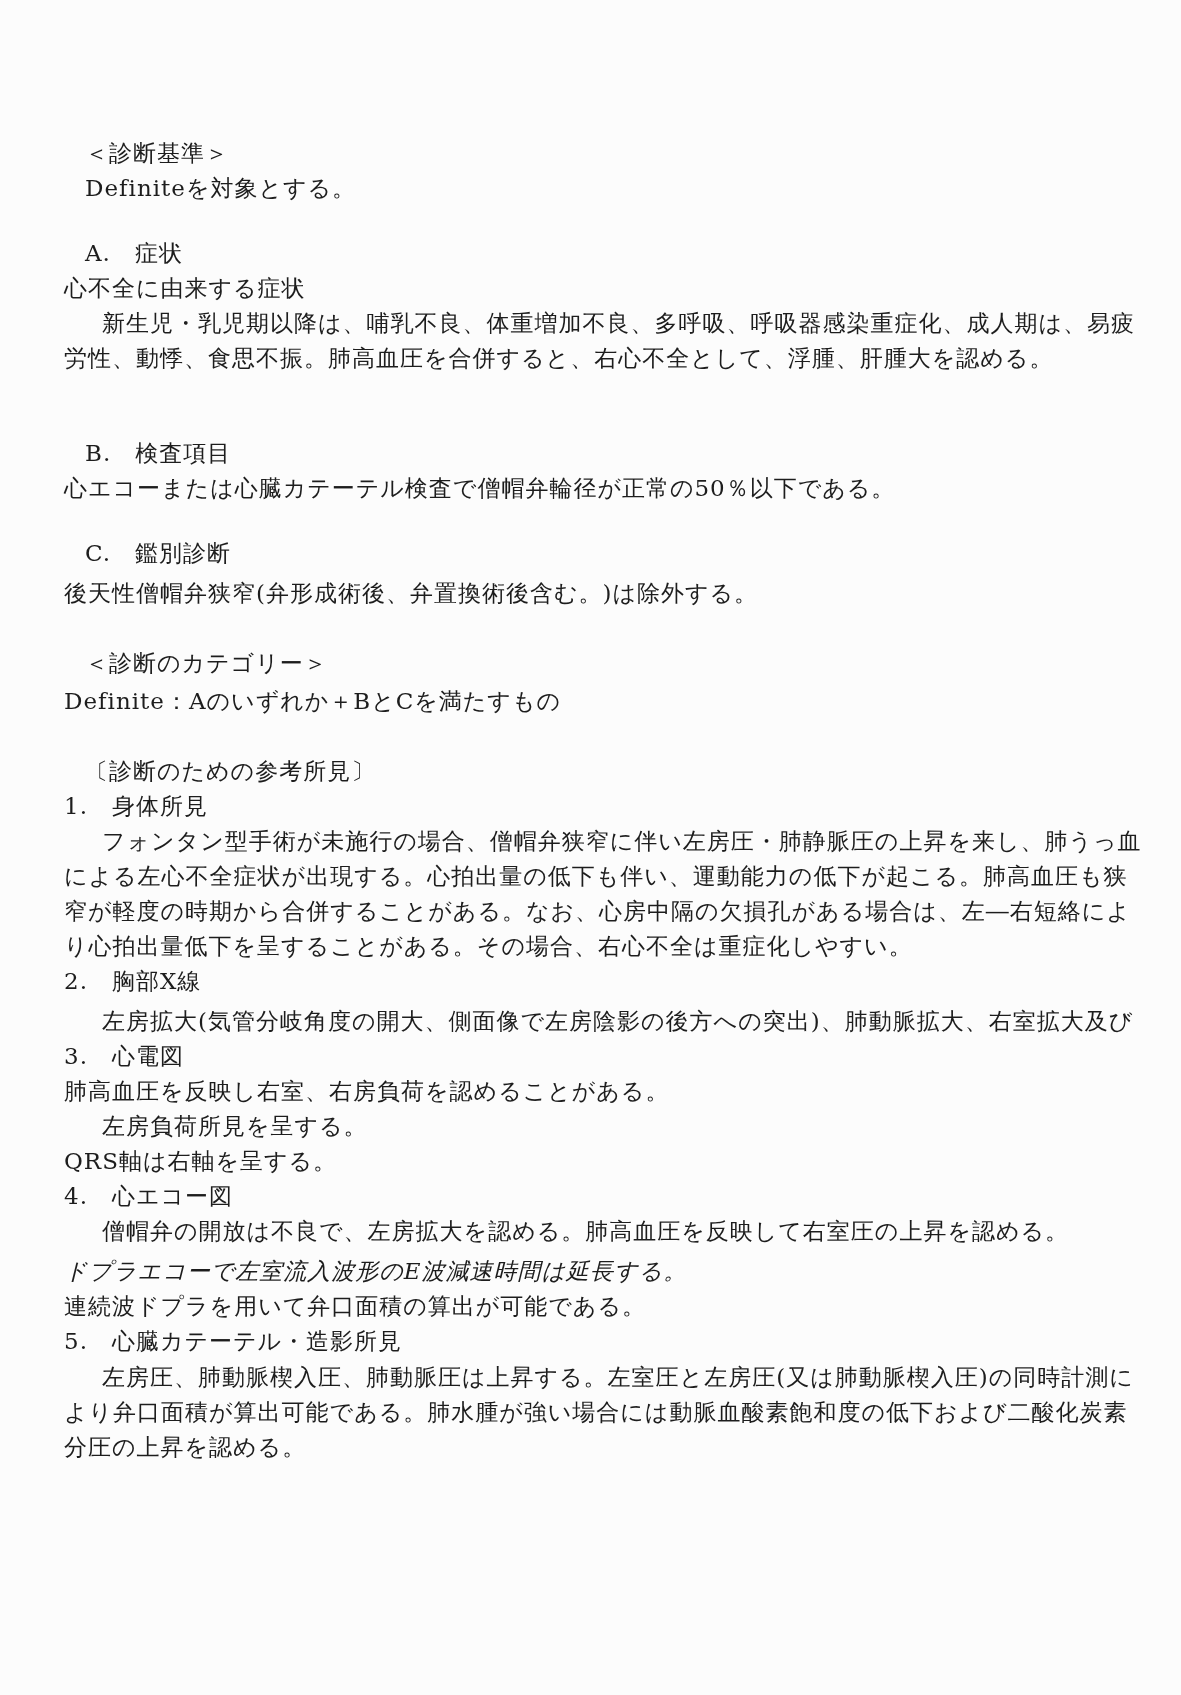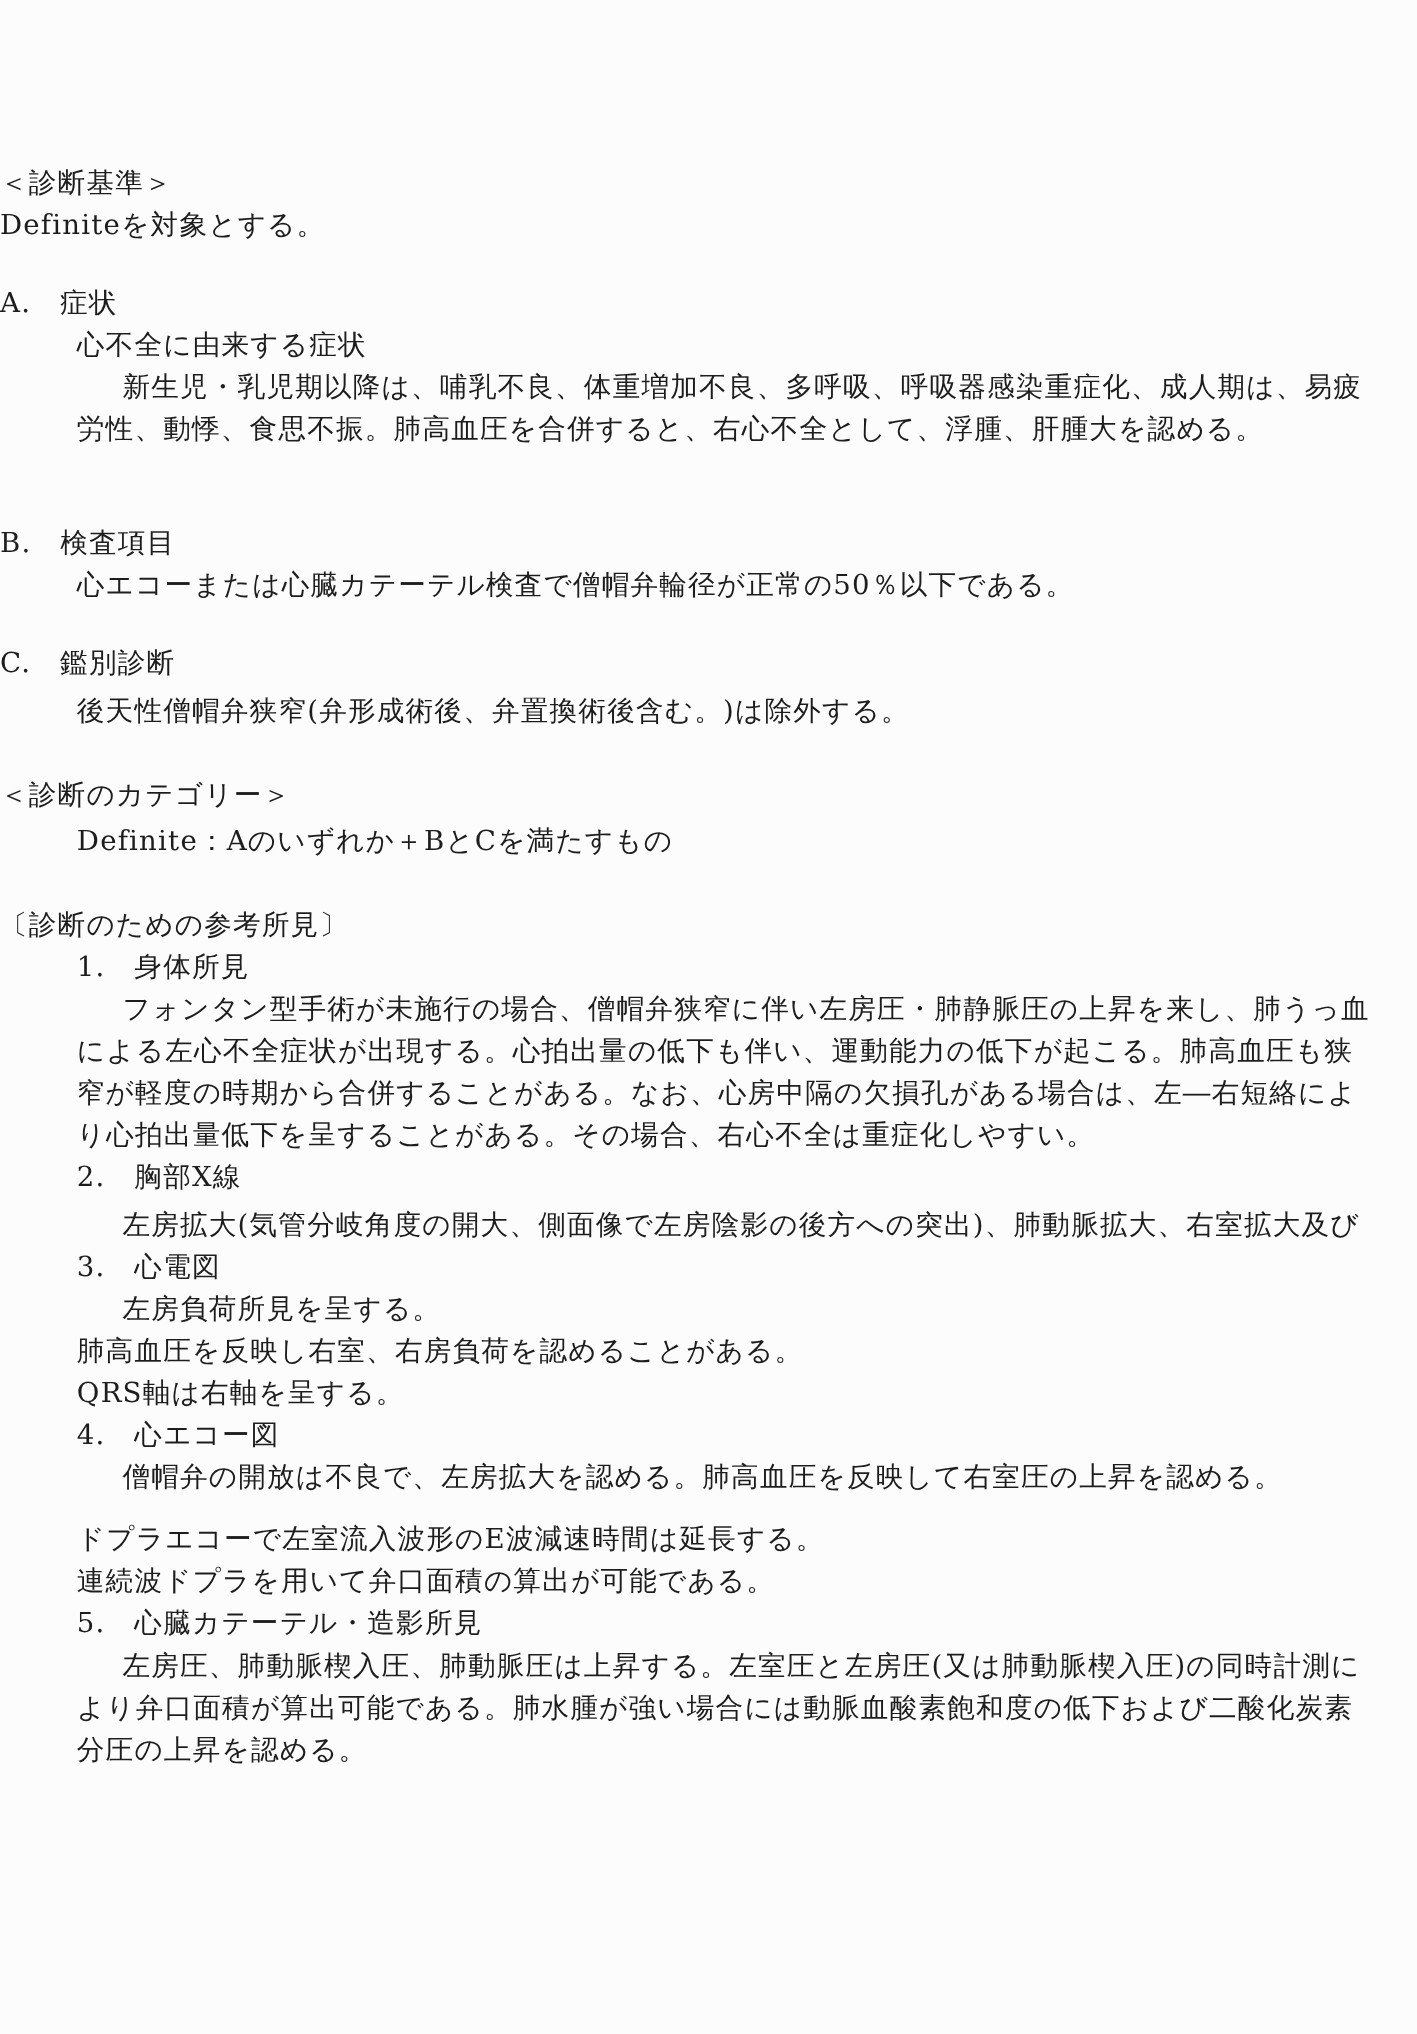--- a/index.html
+++ b/index.html
@@ -18,21 +18,21 @@
     overflow: hidden;
     font-family: "DejaVu Serif", "Liberation Serif", serif;
     font-size: 23px;
     line-height: 35px;
     color: #1d1d1d;
     letter-spacing: 1px;
   }
   .line {
     white-space: pre;
   }
-  .indent-0 { }
+  .indent-0 { padding-left: 85px; }
   .indent-1 { padding-left: 64px; }
   .indent-2 { padding-left: 102px; }
 </style>
 </head>
 <body>
 
 <div class="page" id="doc-page" style="background: rgb(252, 252, 252); color: rgb(29, 29, 29);">
     <div class="line indent-0">＜診断基準＞</div>
     <div class="line indent-0">Definiteを対象とする。</div>
     <div class="line indent-0" style="margin-top: 30px;">A.　症状</div>
@@ -47,24 +47,24 @@
     <div class="line indent-1" style="margin-top: 3px;">Definite：Aのいずれか＋BとCを満たすもの</div>
     <div class="line indent-0" style="margin-top: 35px;">〔診断のための参考所見〕</div>
     <div class="line indent-1">1.　身体所見</div>
     <div class="line indent-2">フォンタン型手術が未施行の場合、僧帽弁狭窄に伴い左房圧・肺静脈圧の上昇を来し、肺うっ血</div>
     <div class="line indent-1">による左心不全症状が出現する。心拍出量の低下も伴い、運動能力の低下が起こる。肺高血圧も狭</div>
     <div class="line indent-1">窄が軽度の時期から合併することがある。なお、心房中隔の欠損孔がある場合は、左―右短絡によ</div>
     <div class="line indent-1">り心拍出量低下を呈することがある。その場合、右心不全は重症化しやすい。</div>
     <div class="line indent-1">2.　胸部X線</div>
     <div class="line indent-2" style="margin-top: 5px;">左房拡大(気管分岐角度の開大、側面像で左房陰影の後方への突出)、肺動脈拡大、右室拡大及び</div>
     <div class="line indent-1">3.　心電図</div>
+    <div class="line indent-1">肺高血圧を反映し右室、右房負荷を認めることがある。</div>
     <div class="line indent-2">左房負荷所見を呈する。</div>
-    <div class="line indent-1">肺高血圧を反映し右室、右房負荷を認めることがある。</div>
     <div class="line indent-1">QRS軸は右軸を呈する。</div>
     <div class="line indent-1">4.　心エコー図</div>
     <div class="line indent-2">僧帽弁の開放は不良で、左房拡大を認める。肺高血圧を反映して右室圧の上昇を認める。</div>
-    <div class="line indent-1" style="margin-top: 17px;">ドプラエコーで左室流入波形のE波減速時間は延長する。</div>
+    <div class="line indent-1" style="margin-top: 5px; font-style: italic;">ドプラエコーで左室流入波形のE波減速時間は延長する。</div>
     <div class="line indent-1">連続波ドプラを用いて弁口面積の算出が可能である。</div>
     <div class="line indent-1">5.　心臓カテーテル・造影所見</div>
     <div class="line indent-2" style="margin-top: 1px;">左房圧、肺動脈楔入圧、肺動脈圧は上昇する。左室圧と左房圧(又は肺動脈楔入圧)の同時計測に</div>
     <div class="line indent-1">より弁口面積が算出可能である。肺水腫が強い場合には動脈血酸素飽和度の低下および二酸化炭素</div>
     <div class="line indent-1">分圧の上昇を認める。</div>
   </div>
 
 </body></html>

